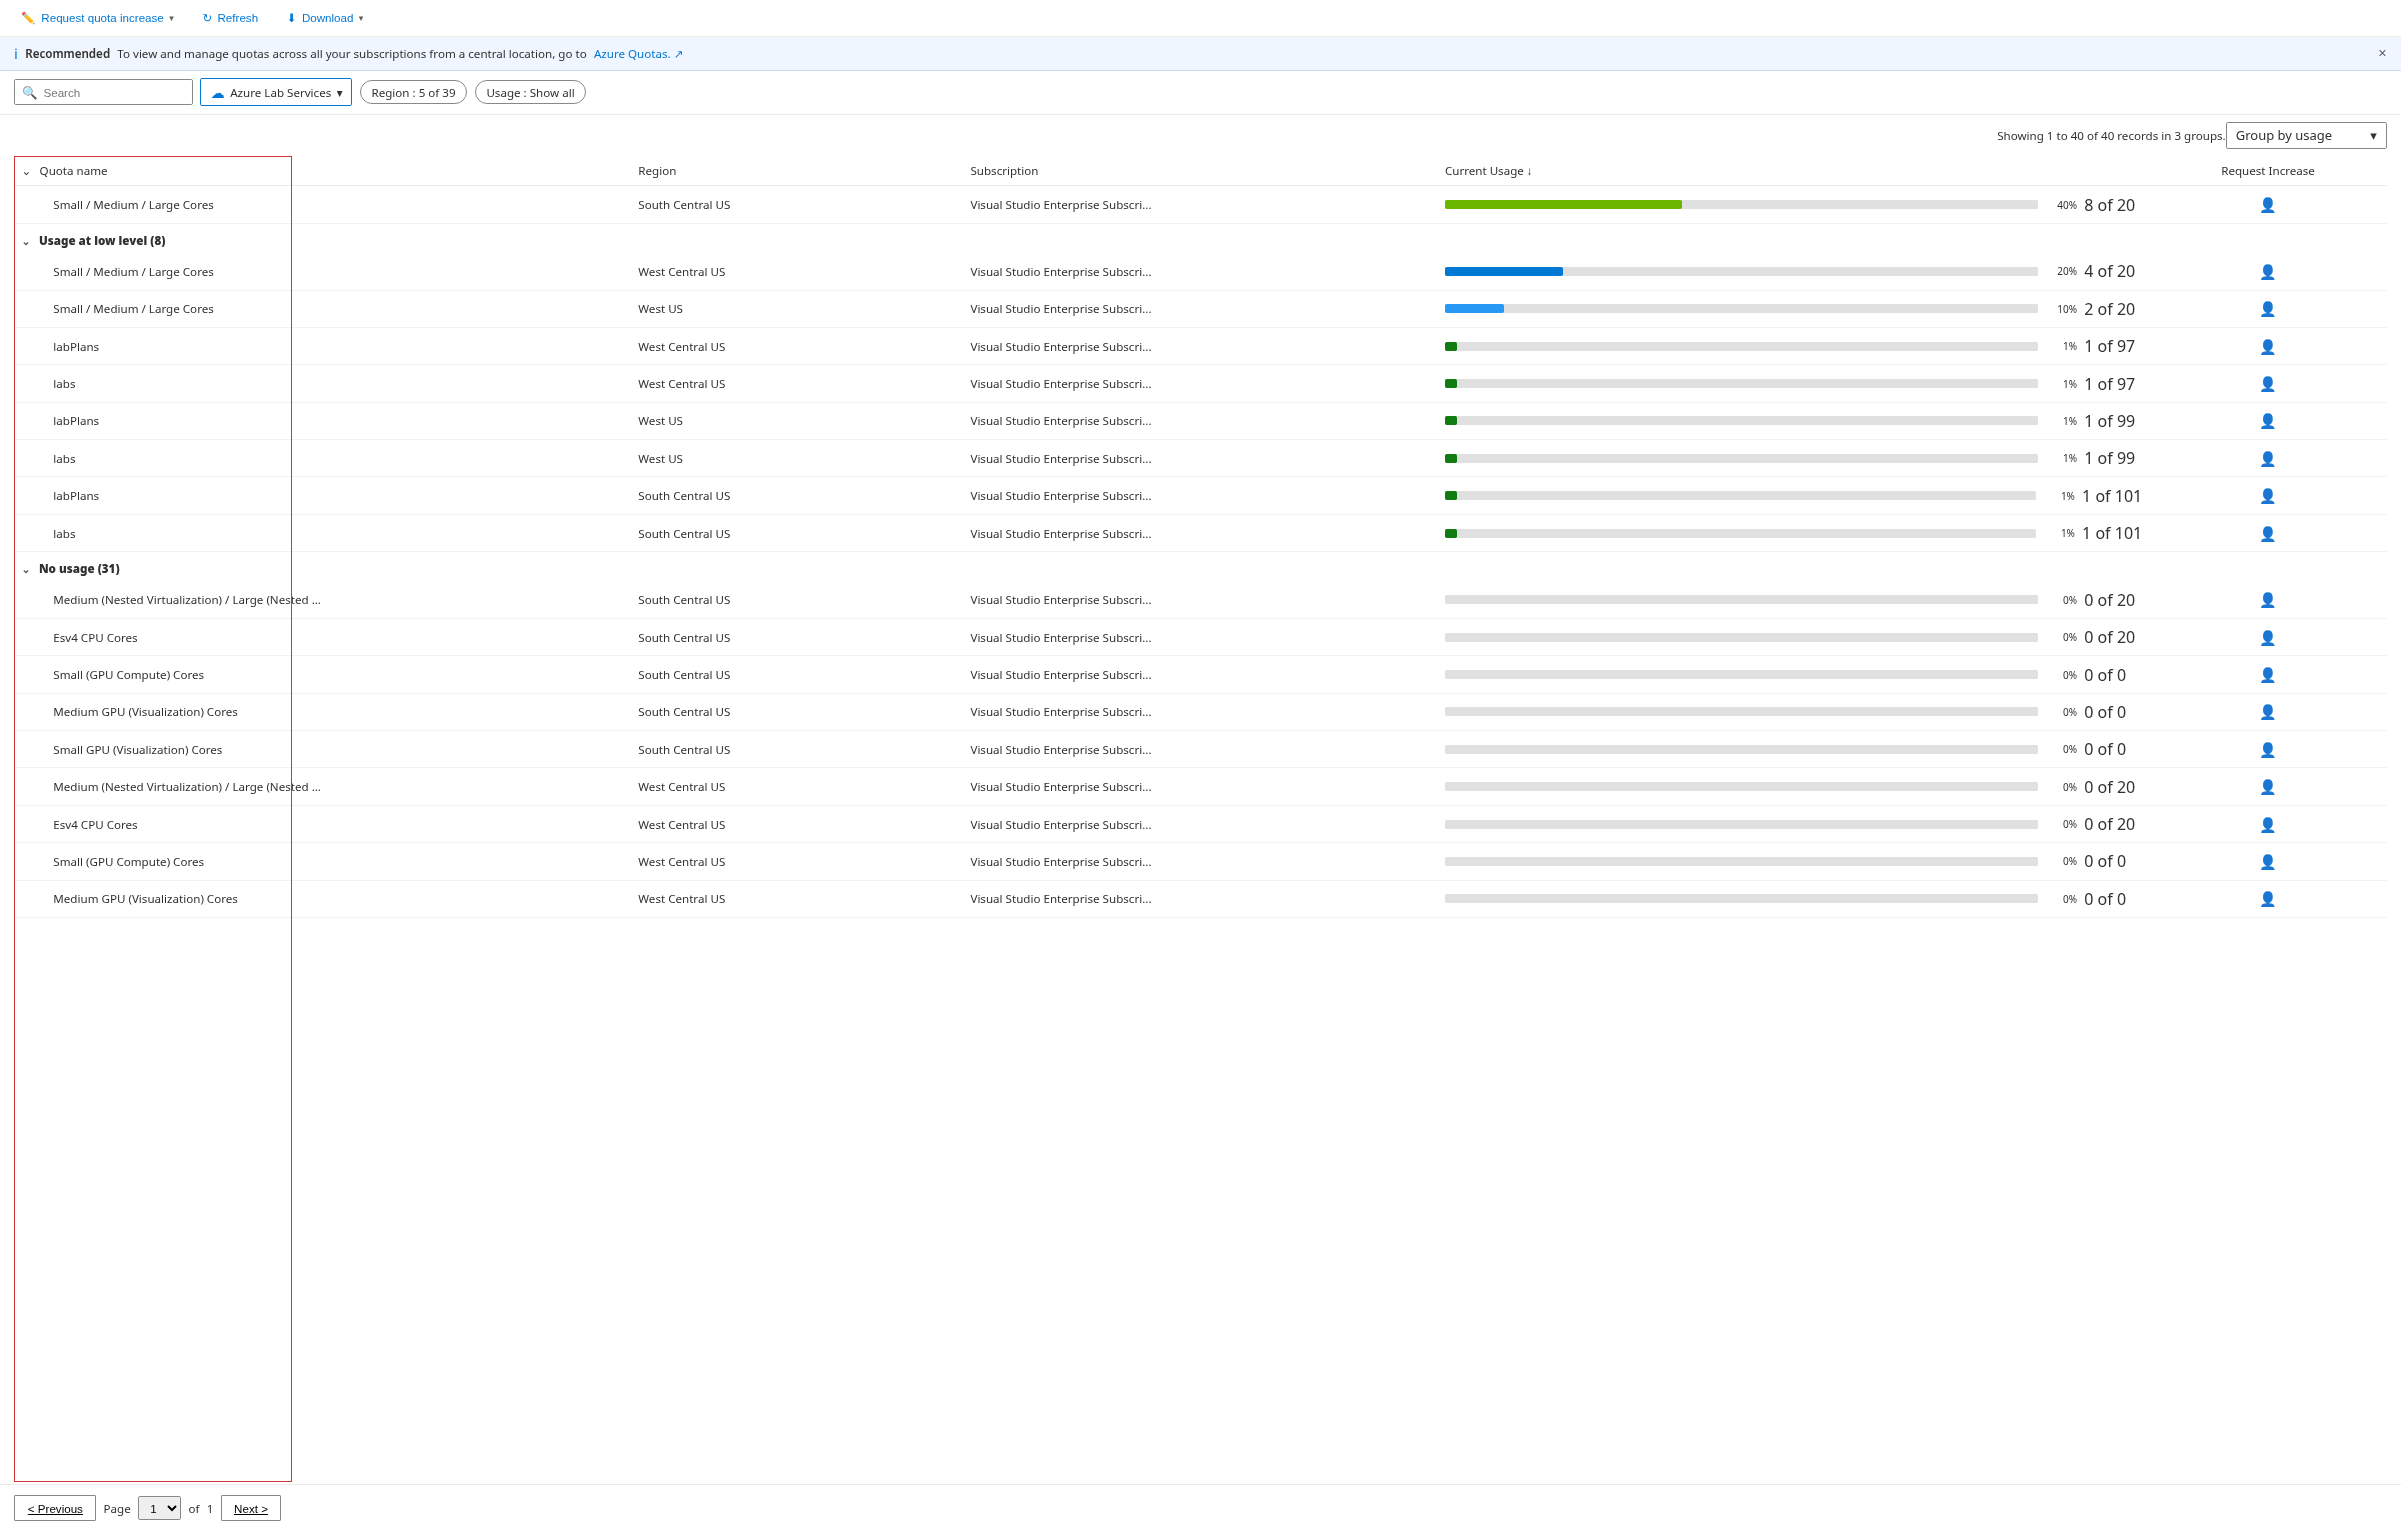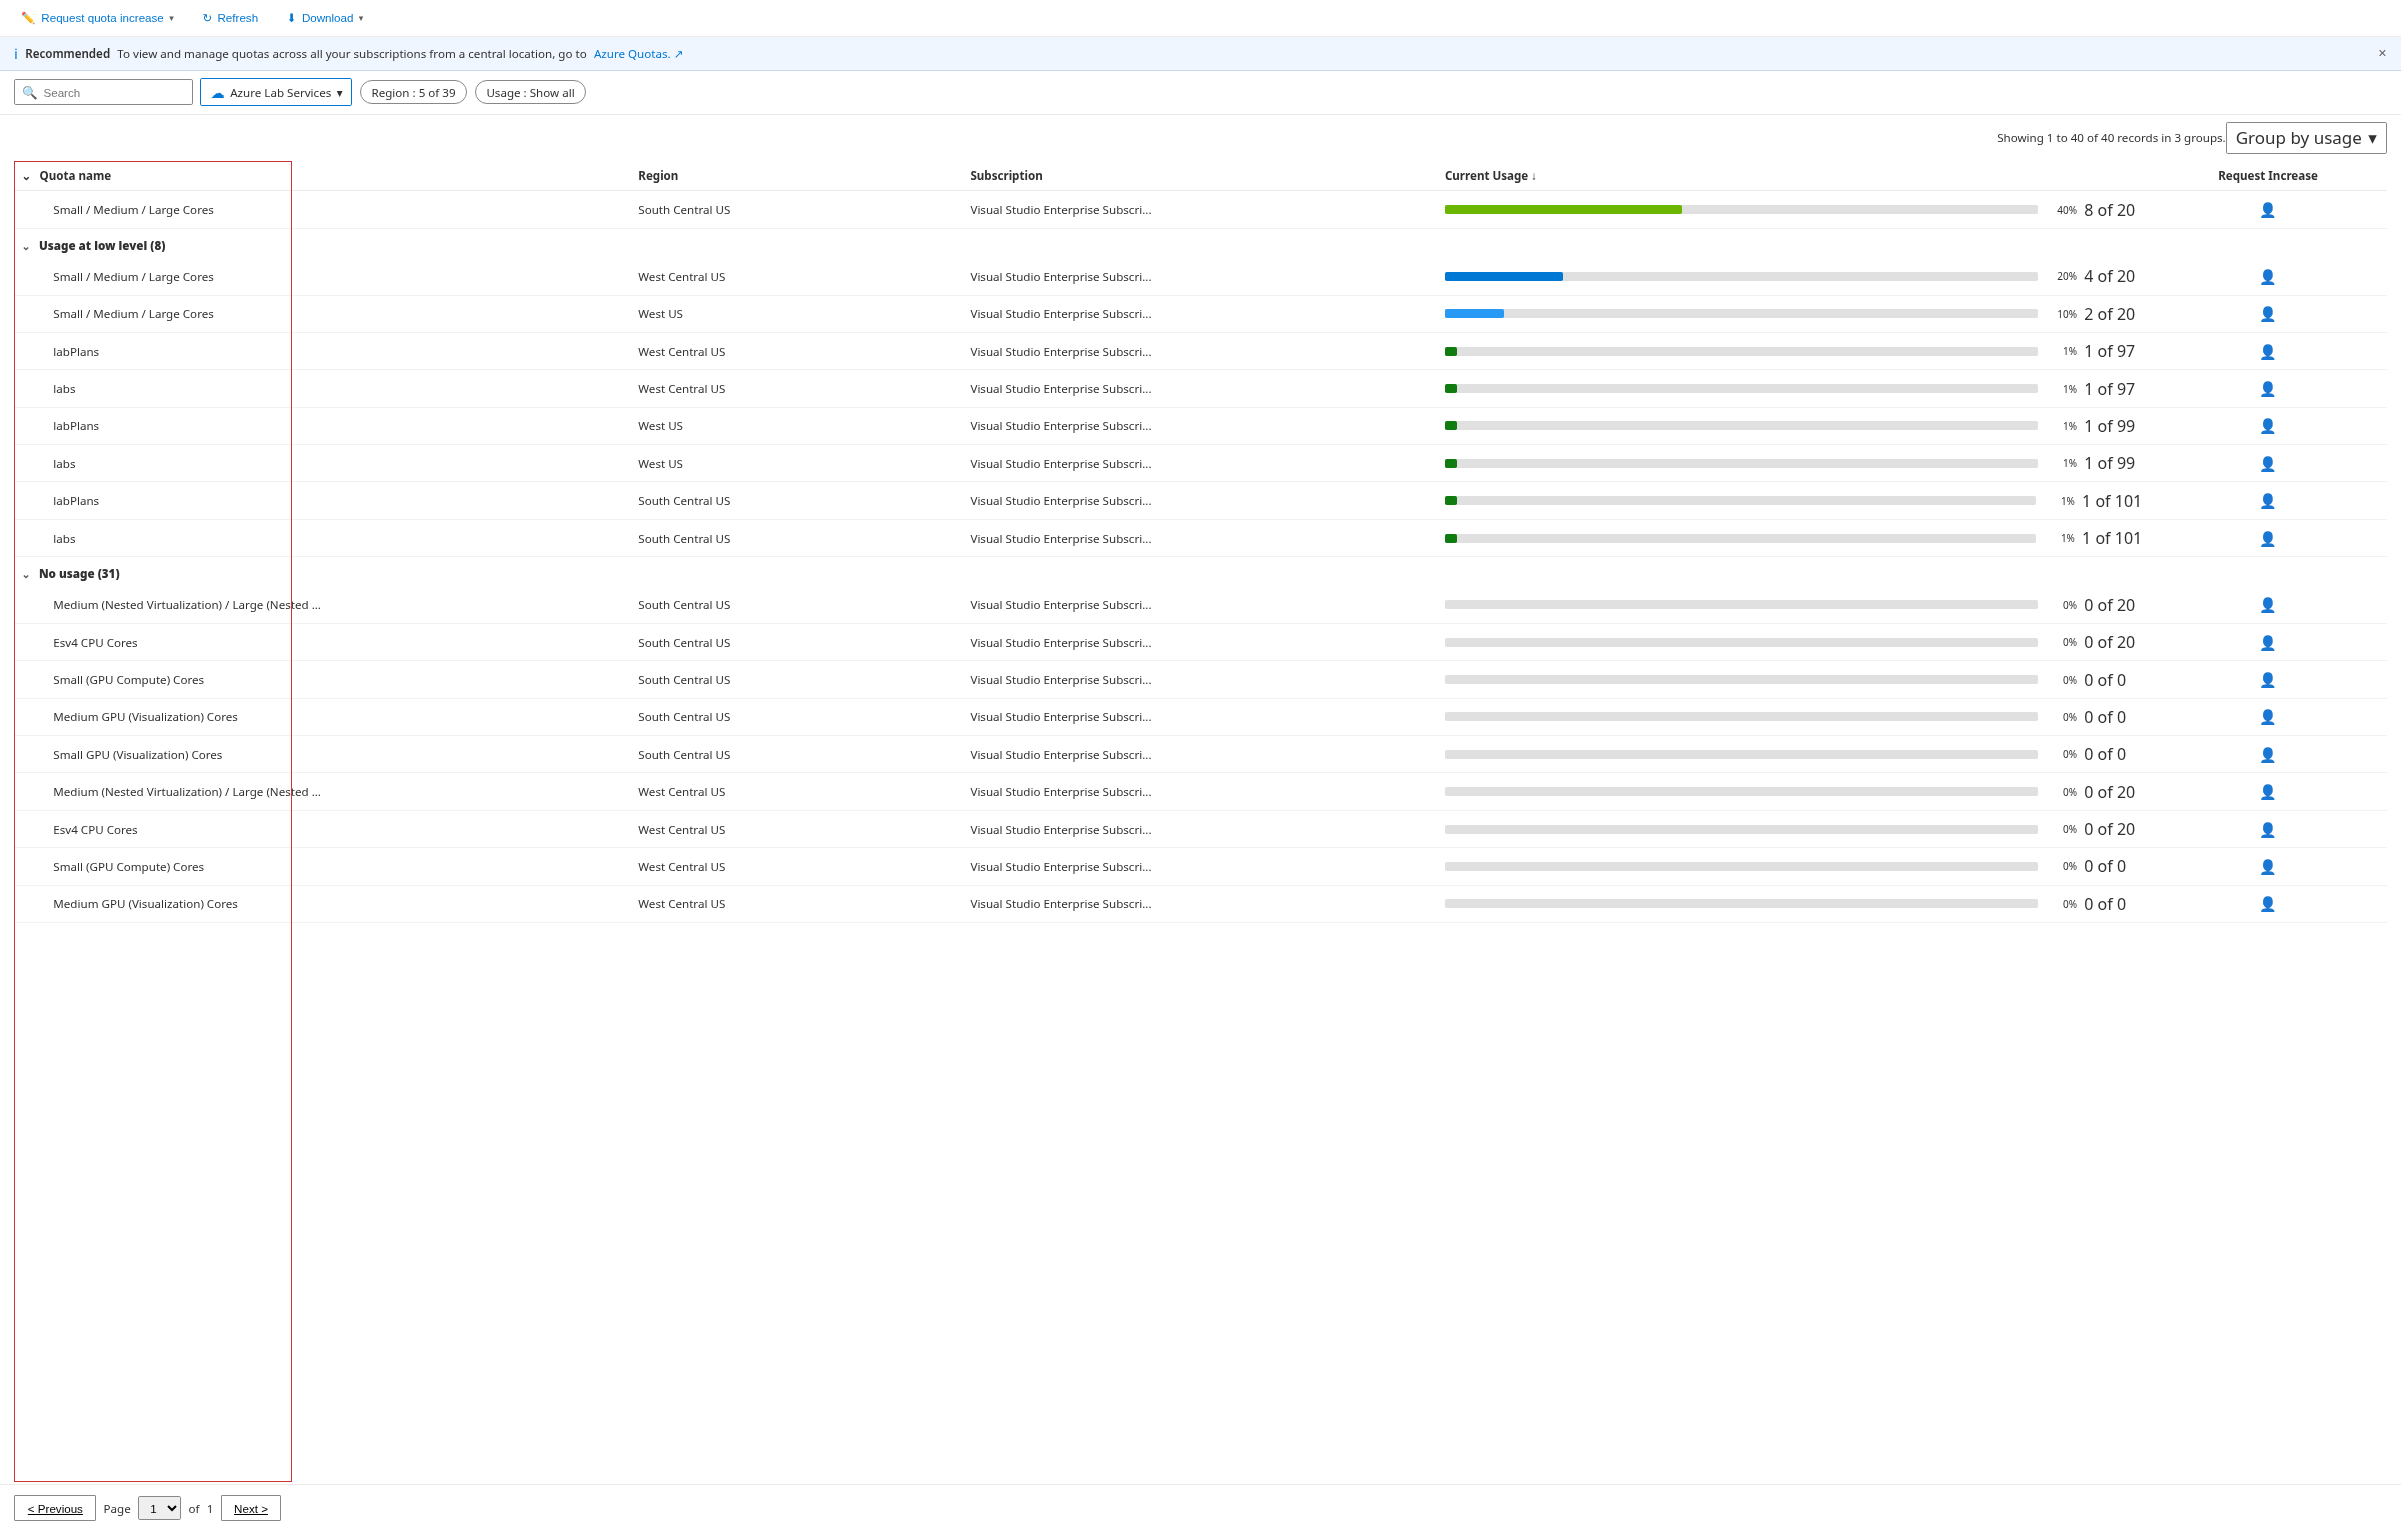--- a/index.html
+++ b/index.html
@@ -51,31 +51,31 @@
     }
 
     
     .summary-row {
       display: flex; align-items: center; justify-content: flex-end;
       padding: 7.2px 14.3px; font-size: 11.6px; color: #323130;
     }
     .group-by-dropdown {
       display: flex; align-items: center; gap: 5.4px; border: 0.9px solid #8a8886;
       border-radius: 1.8px; padding: 3.6px 9px; cursor: pointer; background: #fff;
-      font-size: 17px; min-width: 161px; justify-content: space-between;
+      font-size: 13px; min-width: 161px; justify-content: space-between;
     }
 
     
     .table-container {
       flex: 1; overflow-y: auto; padding: 0 14.3px;
     }
     table { width: 100%; border-collapse: collapse; }
     thead th {
       position: sticky; top: 0; background: #fff; padding: 7.2px 7.2px;
-      text-align: left; font-weight: 700; font-size: 11.6px; color: #323130;
+      text-align: left; font-weight: 400; font-size: 11.6px; color: #323130;
       border-bottom: 0.9px solid #edebe9; white-space: nowrap;
     }
     thead th.sortable { cursor: pointer; }
 
     .col-name { width: 26%; }
     .col-region { width: 14%; }
     .col-subscription { width: 20%; }
     .col-usage { width: 30%; }
     .col-request { width: 10%; text-align: center; }
 

